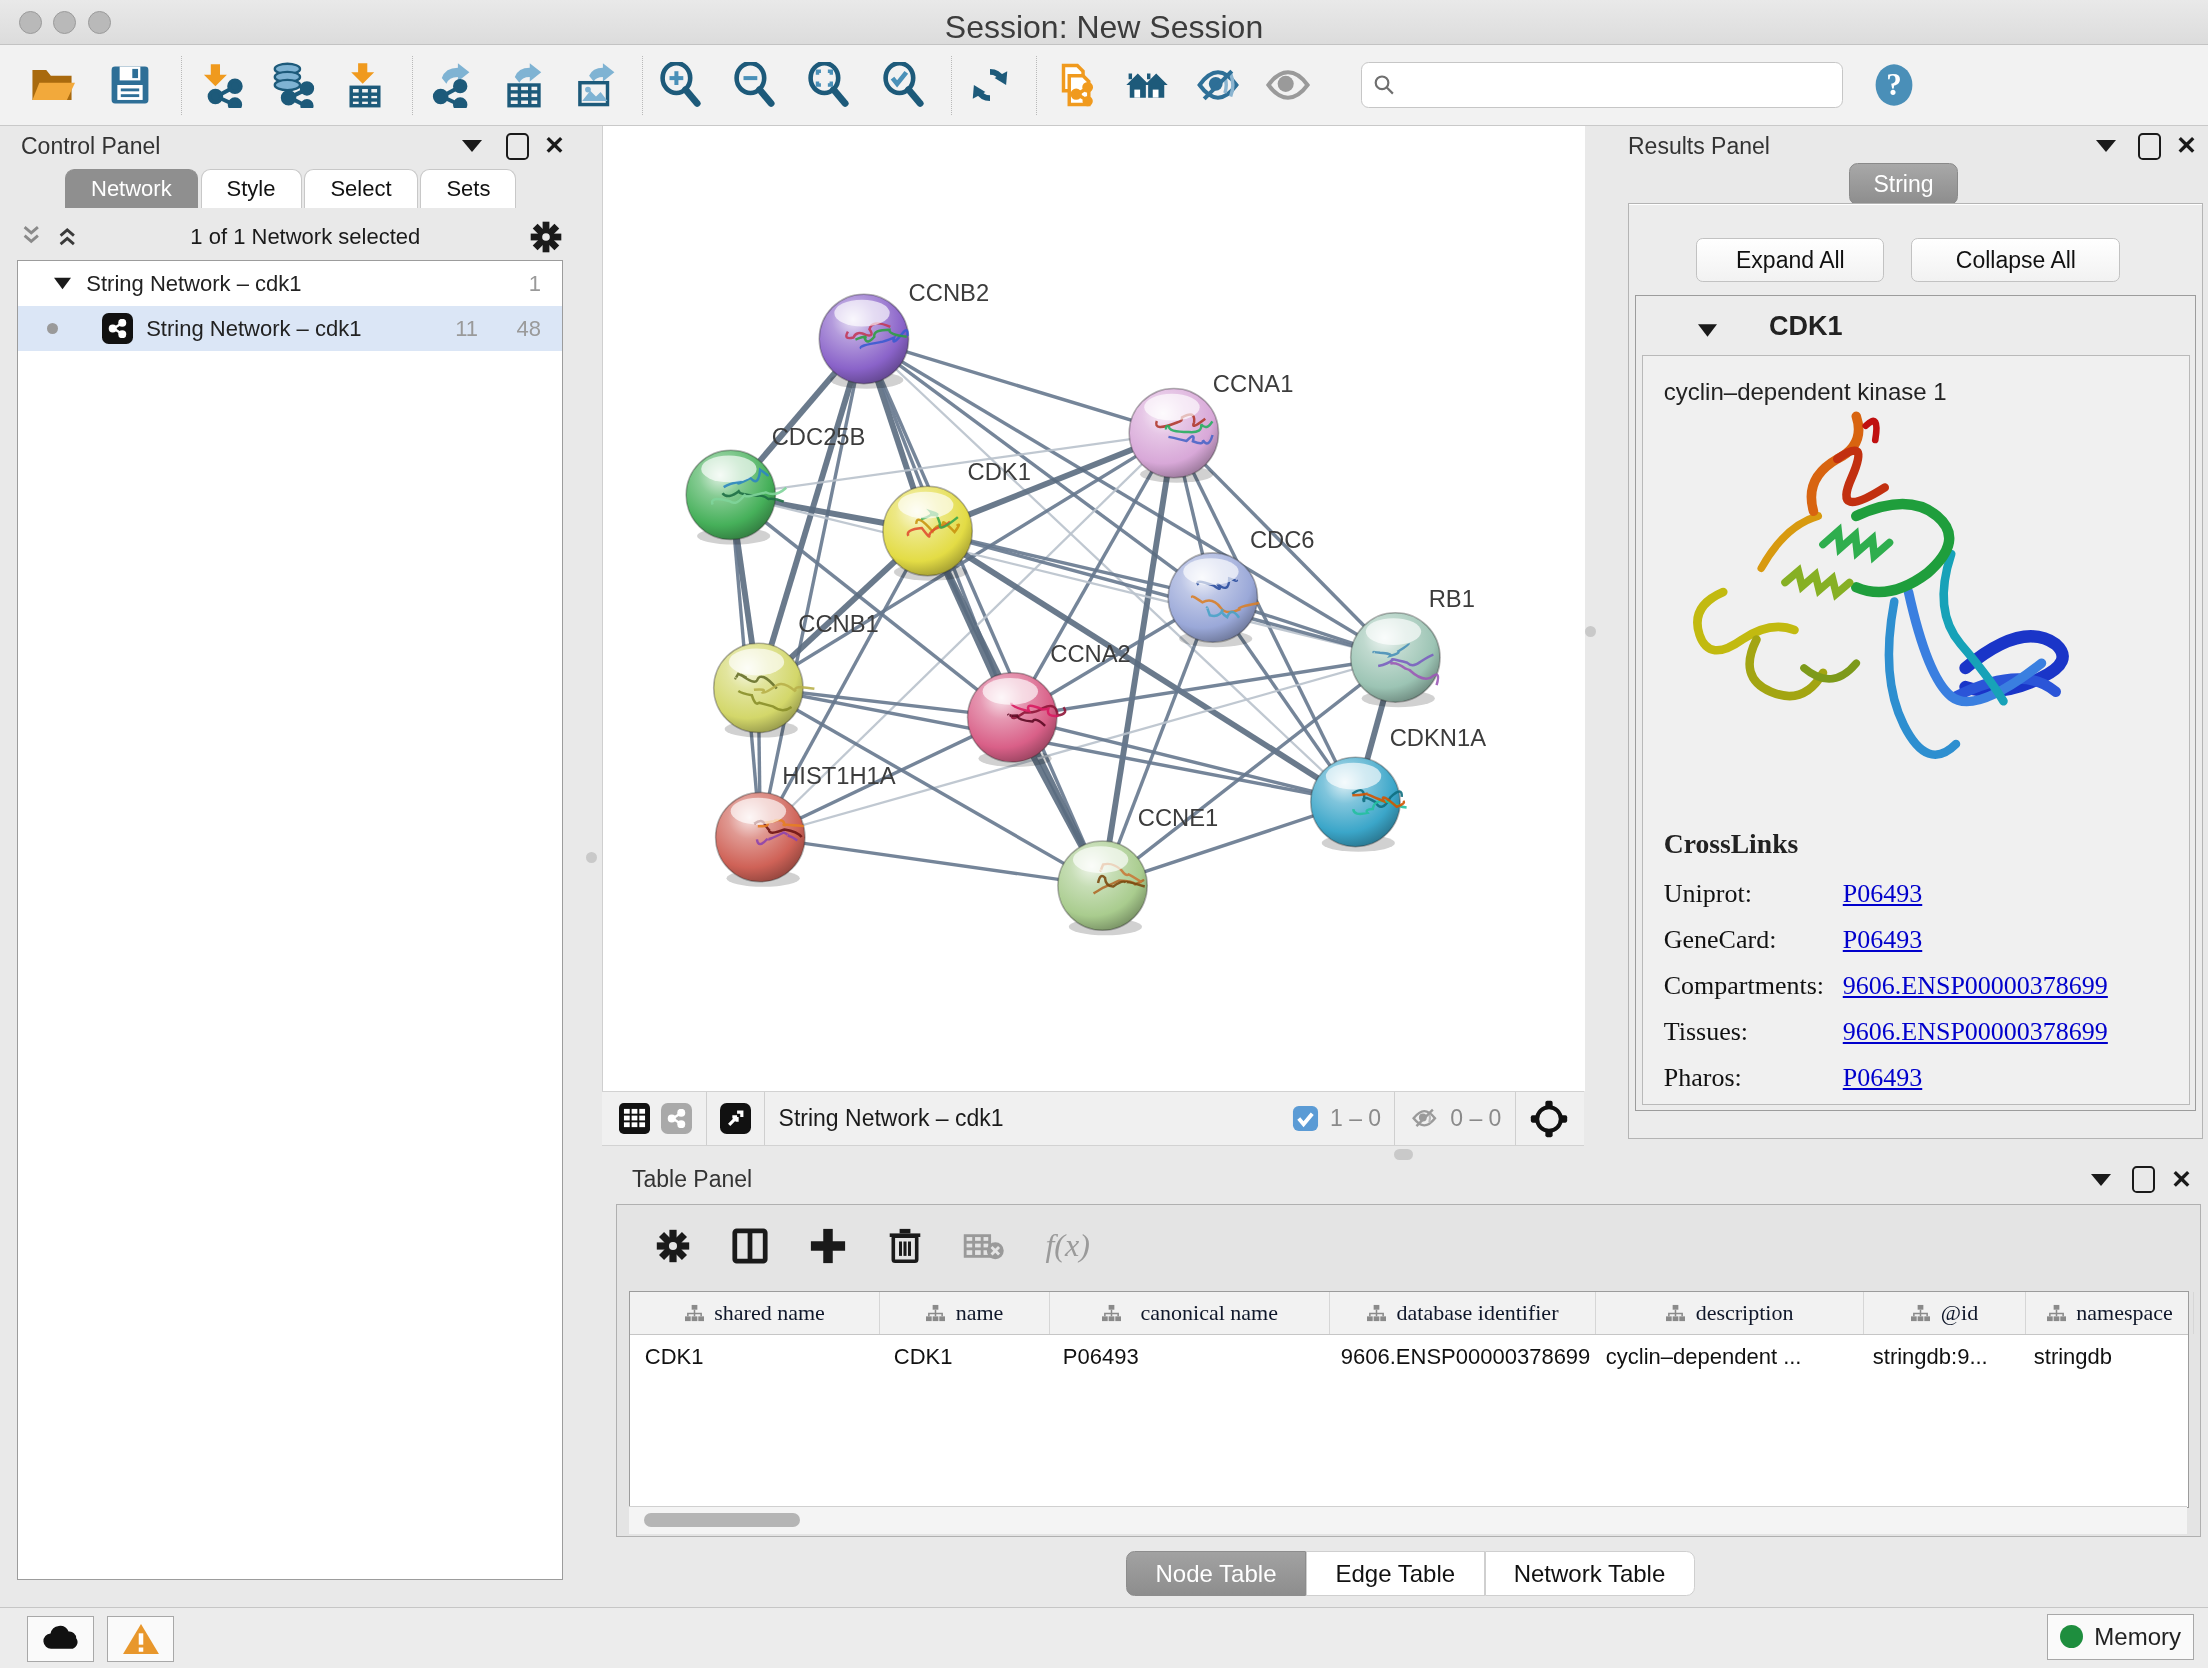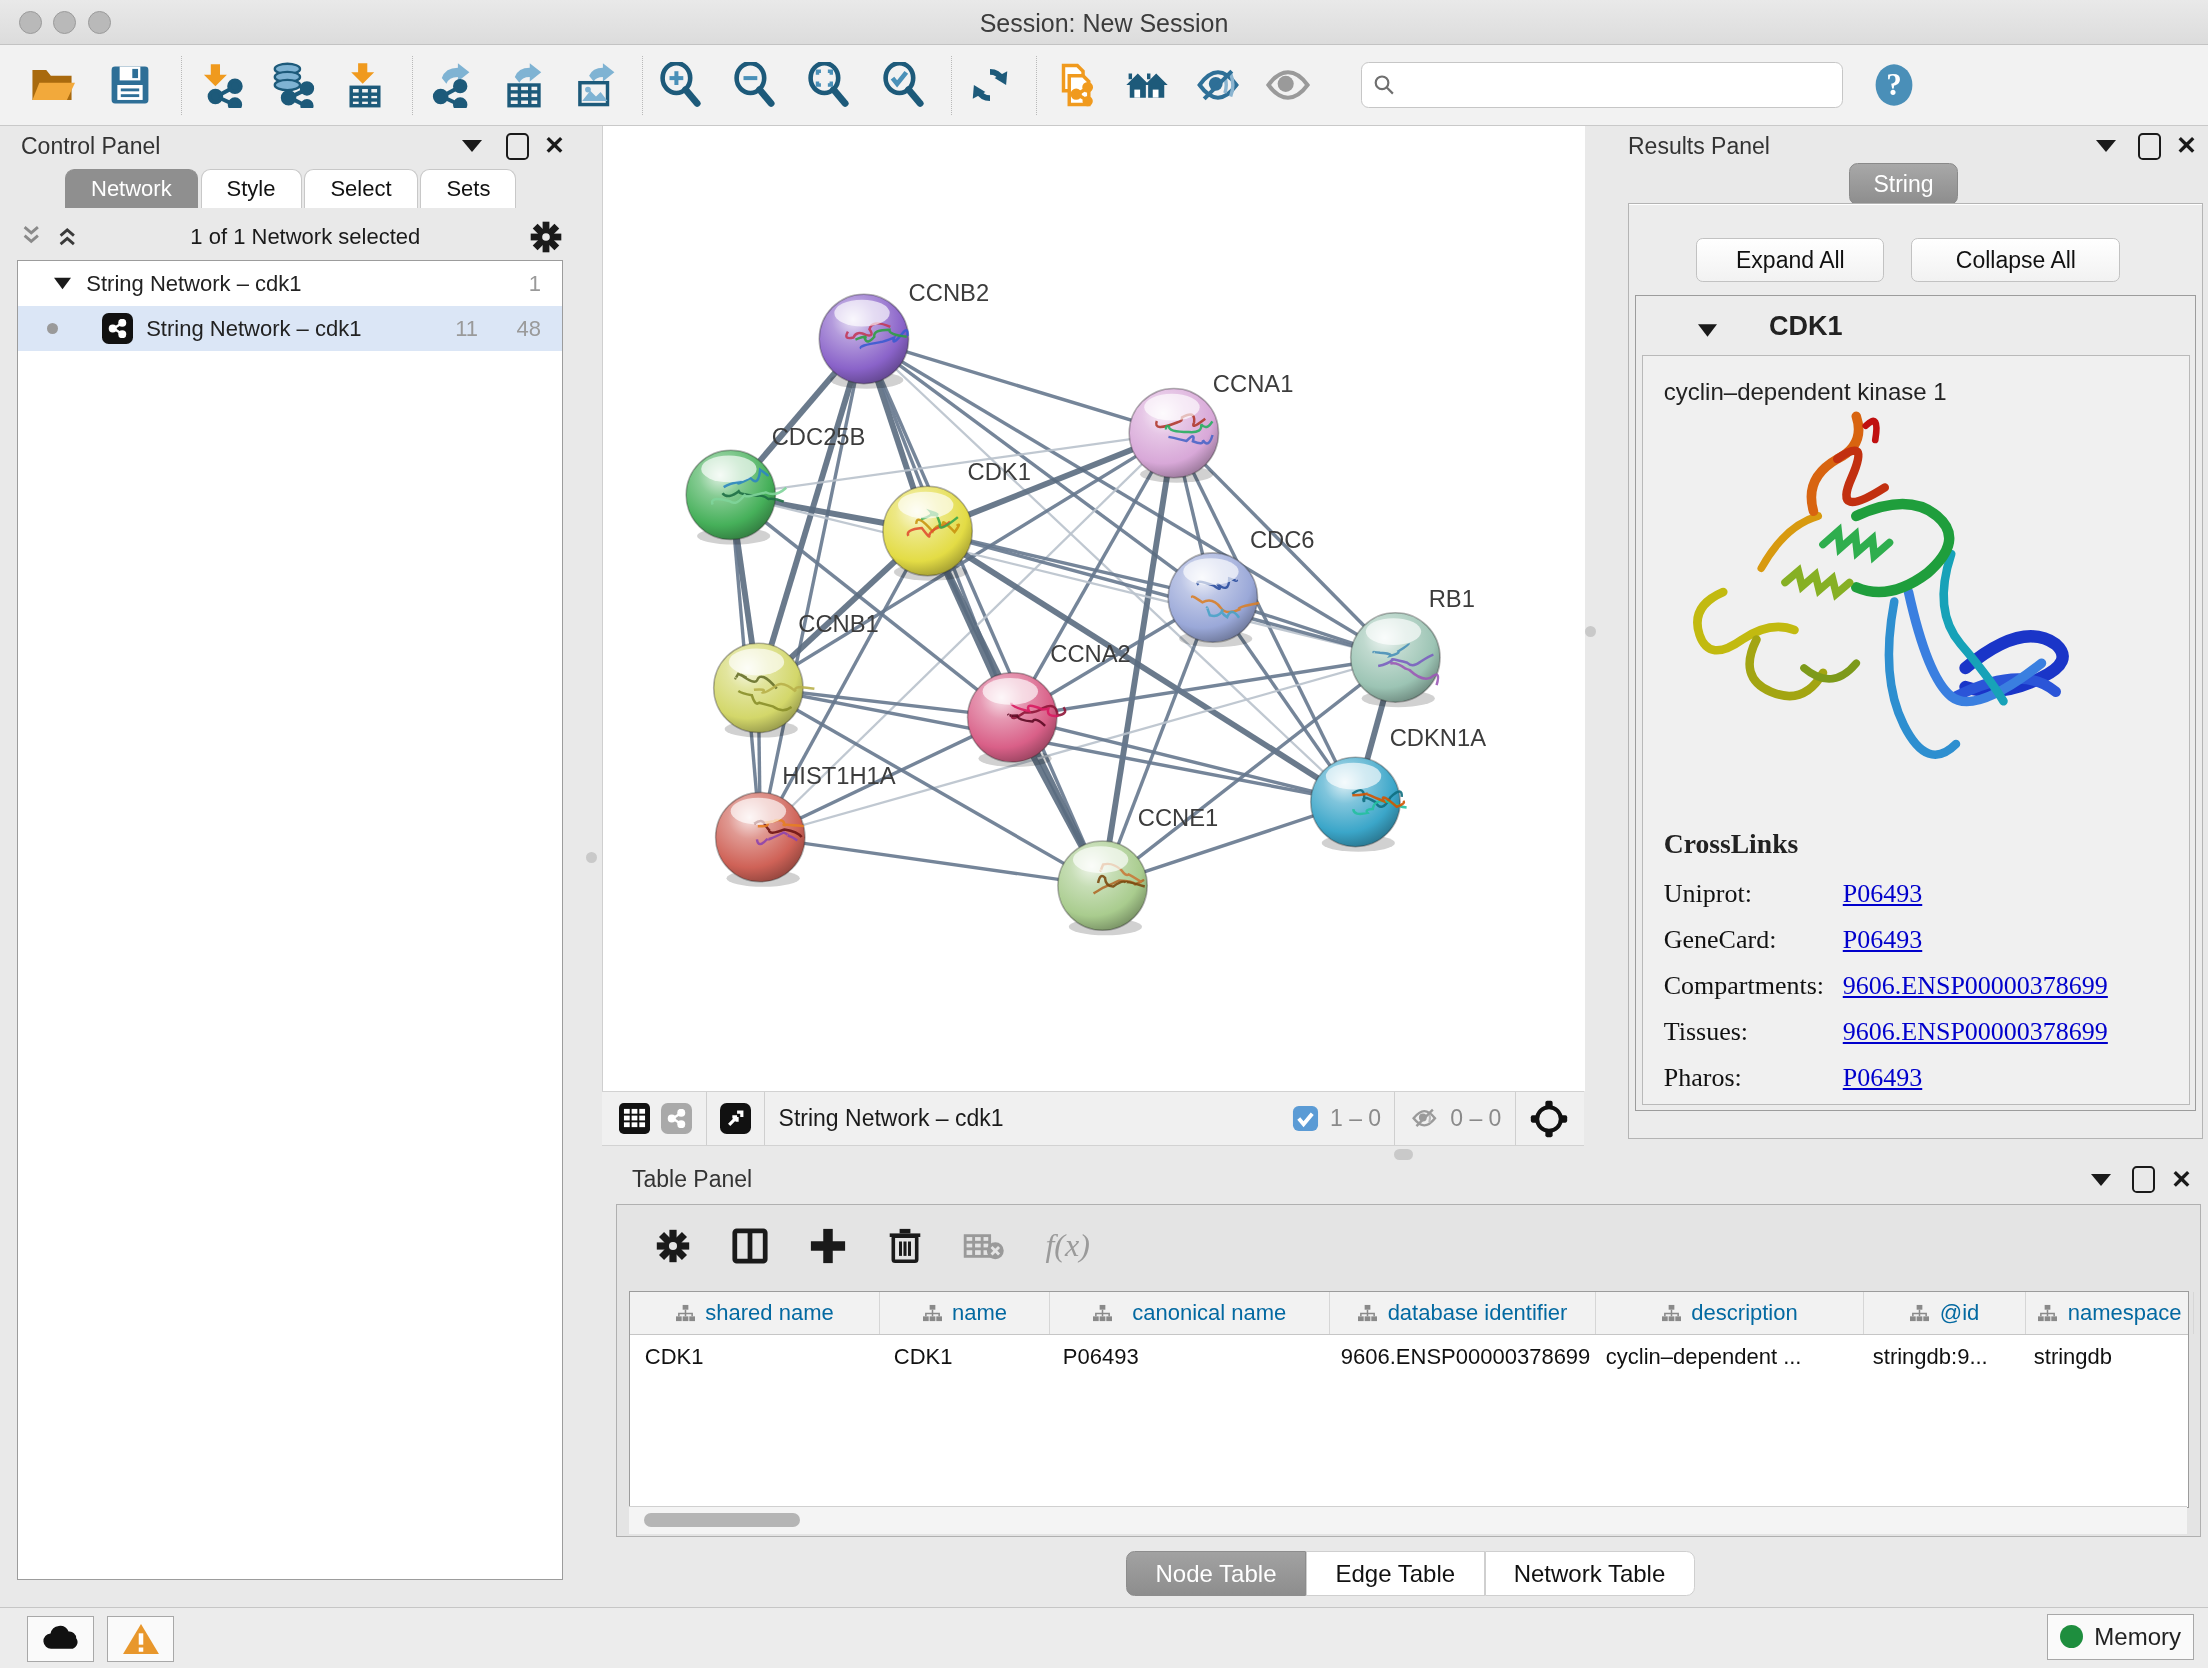--- a/index.html
+++ b/index.html
@@ -3,21 +3,21 @@
 <meta charset="utf-8">
 <style>
   html,body{margin:0;padding:0;}
   body{width:2208px;height:1668px;position:relative;background:#e9e9e9;
        font-family:"Liberation Sans",sans-serif;color:#222;overflow:hidden;}
   .abs{position:absolute;}
   
   .titlebar{left:0;top:0;width:2208px;height:44px;background:linear-gradient(#e9e9e9,#dcdcdc);
             border-bottom:1px solid #c3c3c3;}
   .tl{width:21px;height:21px;border-radius:50%;top:11.4px;background:#b9b9b9;border:1px solid #9b9b9b;}
-  .wtitle{left:0;right:0;top:8.6px;text-align:center;font-size:25px;color:#3c3c3c;}
+  .wtitle{left:0;right:0;top:8.6px;text-align:center;font-size:32px;color:#3c3c3c;}
   .toolbar{left:0;top:45px;width:2208px;height:80px;background:#f2f2f2;border-bottom:1px solid #c9c9c9;
            display:flex;align-items:center;}
   .tbtn{width:61px;height:61px;display:flex;align-items:center;justify-content:center;flex:0 0 auto;}
   .tbtn svg{width:46px;height:46px;}
   .tsep{width:0;height:59px;border-left:1.9px dotted #b9b9b9;margin:0 7.6px;flex:0 0 auto;}
   .searchbox{width:457px;height:44px;background:#fff;border:1px solid #c6c6c6;border-radius:7.6px;
              display:flex;align-items:center;padding:0 11.4px;margin-left:42px;}
   .searchbox input{border:none;outline:none;font-size:23px;width:100%;background:transparent;
                    font-family:"Liberation Sans",sans-serif;}
   
@@ -51,22 +51,22 @@
   .pill{background:linear-gradient(#a8a8a8,#8d8d8d);color:#fff;border:1px solid #8a8a8a;
         border-radius:8.6px;font-size:23px;display:flex;align-items:center;justify-content:center;}
   .xsect{font-family:"Liberation Serif",serif;}
   .xrow{display:flex;font-size:26px;margin:0 0 16px 0;}
   .xlabel{width:179px;color:#111;}
   .xval{color:#0000cc;text-decoration:underline;}
   
   .ttool{display:flex;align-items:center;gap:40px;}
   .tablebox{background:#fff;border:1px solid #9c9c9c;}
   .thead{display:flex;background:#f2f2f2;border-bottom:1px solid #c6c6c6;height:42px;}
-  .th{display:flex;align-items:center;justify-content:center;gap:9.5px;font-size:22px;color:#0369a1;
-      border-right:1px solid #d6d6d6;overflow:hidden;white-space:nowrap;flex:0 0 auto;}
+  .th{display:flex;align-items:center;justify-content:center;gap:9.5px;font-size:22px;color:#0f172a;
+      border-right:1px solid #d6d6d6;overflow:hidden;white-space:nowrap;flex:0 0 auto;font-family:Liberation Serif, serif;}
   .trow{display:flex;height:44px;}
   .td{display:flex;align-items:center;font-size:22px;color:#111;padding-left:15px;overflow:hidden;
       white-space:nowrap;flex:0 0 auto;}
   .hscroll{background:#f4f4f4;border-top:1px solid #d0d0d0;}
   .btabs{display:flex;}
   .btab{background:#fff;border:1px solid #cfcfcf;font-size:24px;padding:7.6px 28.5px;color:#111;}
   .btab:first-child{border-radius:8.6px 0 0 8.6px;}
   .btab:last-child{border-radius:0 8.6px 8.6px 0;padding-left:28px;}
   .btab.sel{background:linear-gradient(#a2a2a2,#8d8d8d);color:#fff;border-color:#8d8d8d;}
   

